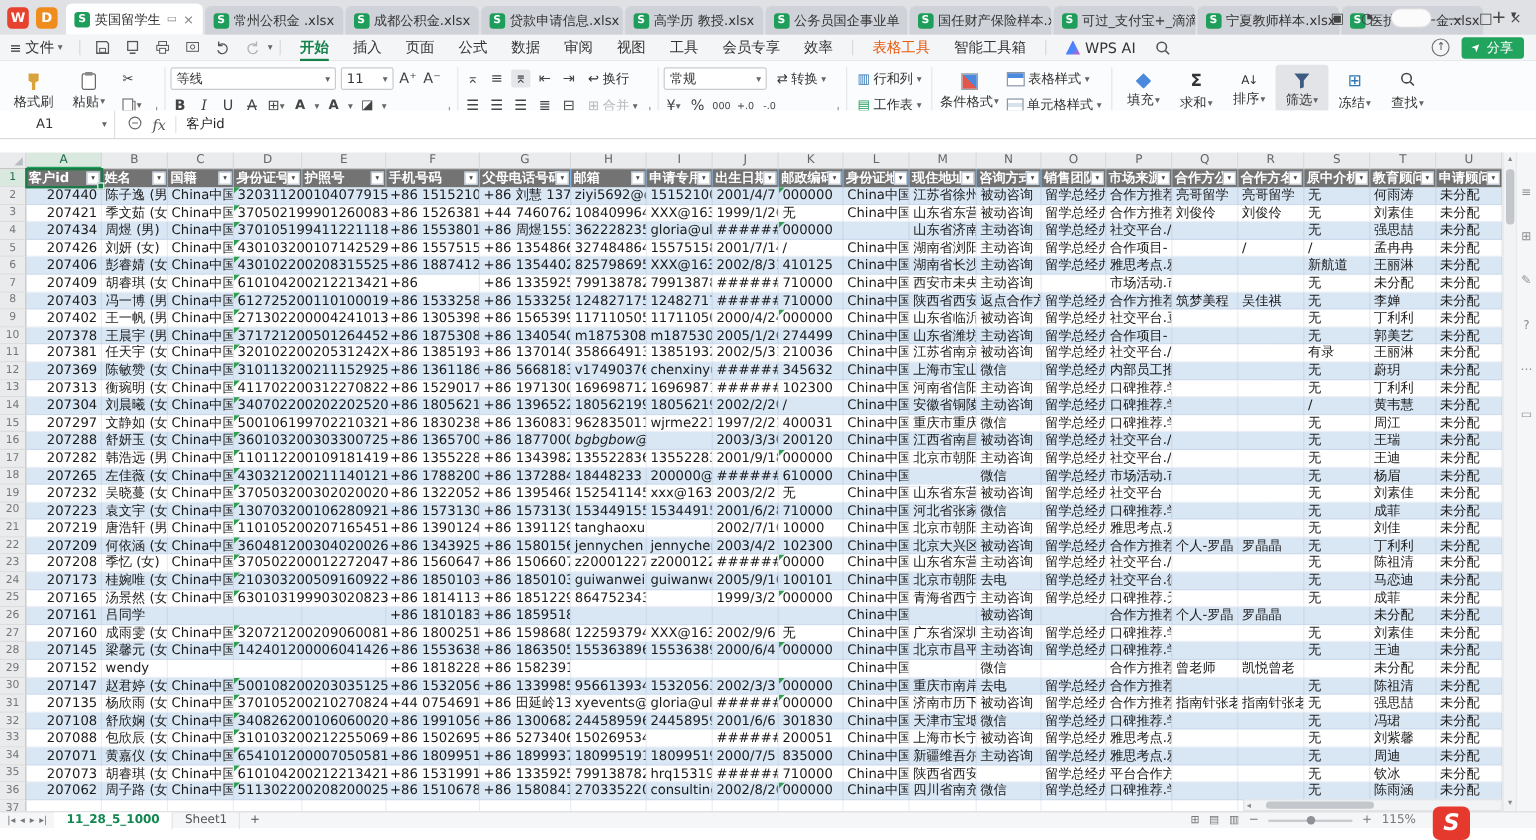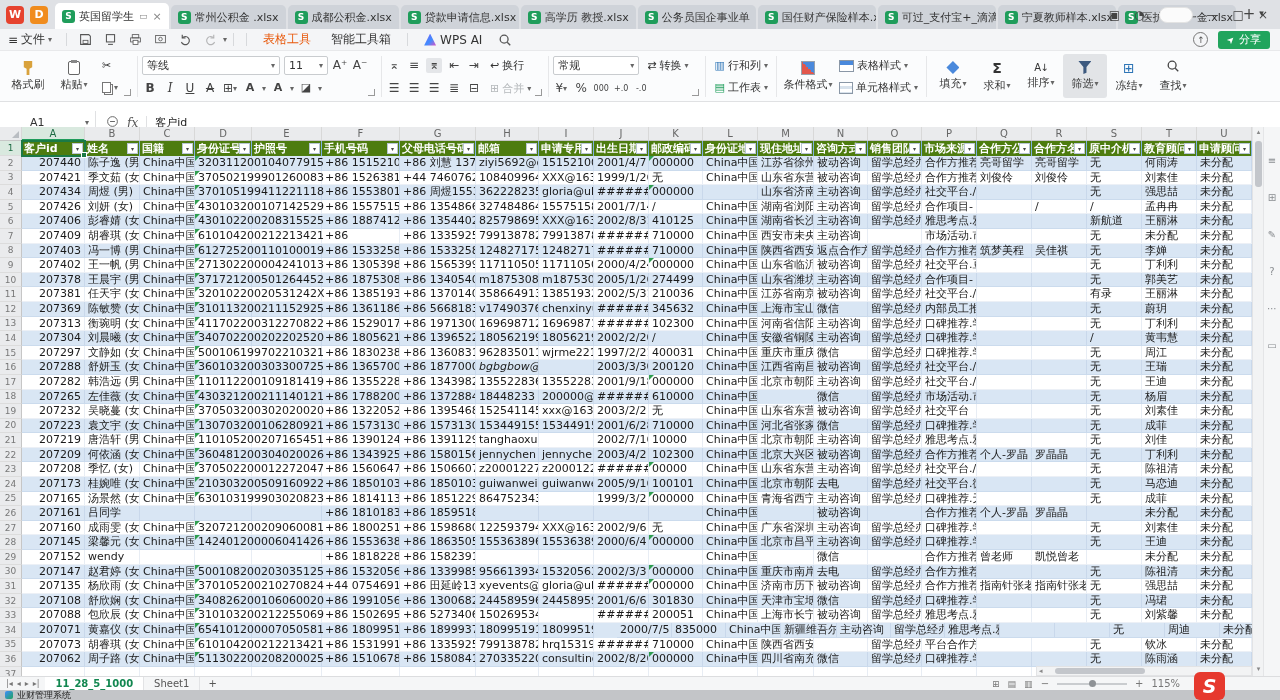--- a/index.html
+++ b/index.html
@@ -61,38 +61,38 @@
   .ic-cs{width:14px;height:12px;border:1px solid #8a97a6;background:repeating-linear-gradient(#fff 0 3px,#d8e2ec 3px 6px);}
   .ic-brush{width:14px;height:14px;background:#d9a23c;clip-path:polygon(20% 0,80% 0,80% 45%,60% 55%,60% 100%,40% 100%,40% 55%,20% 45%);}
   .ic-paste{width:12px;height:14px;border:1px solid #666;border-radius:2px;position:relative;background:#fff;}
   .ic-paste::after{content:"";position:absolute;left:2px;top:-2px;width:6px;height:3px;background:#888;}
   .ic-copy{width:9px;height:11px;border:1px solid #777;background:#fff;box-shadow:2px 2px 0 -1px #fff,2px 2px 0 0 #777;}
   .abar{position:relative;font-weight:bold;font-size:11px;line-height:10px;}
   .abar i{display:block;height:3px;margin-top:1px;font-style:normal;}
   .launcher{width:7px;height:7px;border-right:1px solid #999;border-bottom:1px solid #999;align-self:flex-end;margin:0 2px 3px 0;}
 
   
-  .fbar{position:absolute;left:0;top:111px;width:1280px;height:24px;background:#fff;border-bottom:1px solid #d9dadc;display:flex;align-items:center;font-size:11px;}
+  .fbar{position:absolute;left:0;top:92px;width:1280px;height:24px;background:#fff;border-bottom:1px solid #d9dadc;display:flex;align-items:center;font-size:11px;}
   .namebox{width:96px;height:24px;border-right:1px solid #e0e1e3;display:flex;align-items:center;justify-content:space-between;padding:0 6px 0 30px;color:#333;}
   .fx{font-family:"DejaVu Serif","Liberation Serif",serif;font-style:italic;color:#555;font-size:12px;margin:0 8px;}
   .fsep{width:1px;height:14px;background:#e0e1e3;margin-right:8px;}
   .fcontent{color:#222;}
 
   
   .gridwrap{position:absolute;left:0;top:127px;width:1252px;height:549px;overflow:hidden;background:#fff;}
   .lrow,.hrow,.drow{display:flex;width:1252px;}
   .lrow{height:14px;background:#eaebed;}
   .lcell{border-right:1px solid #d8d8d8;border-bottom:1px solid #c6c6c6;color:#666;font-size:10px;display:flex;align-items:center;justify-content:center;flex:0 0 auto;background:#eaebed;}
   .lcell.selcol{background:#d9e9df;border-bottom:2px solid #1f9d5b;color:#1c6b43;}
   .corner{position:relative;}
   .corner::after{content:"";position:absolute;right:2px;bottom:2px;border-left:7px solid transparent;border-bottom:7px solid #b9bdc2;}
   .gut{flex:0 0 22px;background:#eaebed;border-right:1px solid #c6c6c6;border-bottom:1px solid #dcdcdc;color:#777;font-size:9px;display:flex;align-items:center;justify-content:center;}
   .gut.selrow{background:#d9e9df;color:#1c6b43;}
   .hrow{height:15px;}
-  .hcell{background:#4d7c0f;color:#fff;font-weight:bold;font-size:11px;display:flex;align-items:center;padding:0 2px;border-right:1px solid #7fb2e0;position:relative;white-space:nowrap;overflow:hidden;flex:0 0 auto;}
+  .hcell{background:#737373;color:#fff;font-weight:bold;font-size:11px;display:flex;align-items:center;padding:0 2px;border-right:1px solid #7fb2e0;position:relative;white-space:nowrap;overflow:hidden;flex:0 0 auto;}
   .hcell .fbtn{position:absolute;right:1px;top:2px;width:11px;height:11px;background:#fff;border:1px solid #b9c6d4;font-size:6px;color:#444;display:flex;align-items:center;justify-content:center;}
   .drow{height:14.6px;background:#fff;}
   .drow.band{background:#d9e6f4;}
   .cell{font-size:11px;color:#1a1a1a;padding:0 3px;border-right:1px solid rgba(120,150,190,0.16);border-bottom:1px solid rgba(120,150,190,0.14);white-space:nowrap;overflow:hidden;flex:0 0 auto;line-height:14px;}
   .cell.ar{text-align:right;}
   .cell.ovf{overflow:visible;position:relative;z-index:2;}
   .cell.tri{position:relative;}
   .cell.tri::before{content:"";position:absolute;left:0;top:0;border-right:5px solid transparent;border-top:5px solid #2f9e4f;z-index:3;}
   .cell.ovf.tri::before{left:0;top:0;}
   .selbox{position:absolute;left:21px;top:13px;width:65px;height:17px;border:2px solid #1b7a46;pointer-events:none;z-index:5;}
@@ -226,20 +226,32 @@
         </svg>
       </span>
     <span class="mi" style="opacity:.4">
       <svg width="13" height="13" viewBox="0 0 16 16">
           <path d="M12 6a5 5 0 1 0 1 5" fill="none" stroke="#555" stroke-width="1.4"></path>
           <path d="M12 2v4H8" fill="none" stroke="#555" stroke-width="1.4"></path>
         </svg>
       </span>
     <span class="car">▾</span>
     <div class="msep"></div>
+    <div id="menutabs" style="display:flex;align-items:center;">
+        <div class="mtab active">开始</div>
+        <div class="mtab">插入</div>
+        <div class="mtab">页面</div>
+        <div class="mtab">公式</div>
+        <div class="mtab">数据</div>
+        <div class="mtab">审阅</div>
+        <div class="mtab">视图</div>
+        <div class="mtab">工具</div>
+        <div class="mtab">会员专享</div>
+        <div class="mtab">效率</div>
+      </div>
     <div class="msep"></div>
     <div class="mtab ctx1">表格工具</div>
     <div class="mtab">智能工具箱</div>
     <div class="msep"></div>
     <div class="mtab">
         <span class="ai-tri"></span>
         <span>WPS AI</span>
       </div>
     <span class="mi">
       <svg width="14" height="14" viewBox="0 0 16 16">
@@ -1338,21 +1350,21 @@
         <div class="gut">34</div>
         <div class="cell ar" style="width: 63px;">207071</div>
         <div class="cell" style="width: 55px;">黄嘉仪 (女</div>
         <div class="cell" style="width: 55px;">China中国</div>
         <div class="cell ovf tri" style="width: 57px;">654101200007050581</div>
         <div class="cell" style="width: 70px;"></div>
         <div class="cell" style="width: 78px;">+86 18099519</div>
         <div class="cell" style="width: 76px;">+86 1899937166</div>
         <div class="cell" style="width: 63px;">180995191</div>
         <div class="cell" style="width: 55px;">180995191</div>
-        <div class="cell ar" style="width: 55px; margin-left: 23px;">2000/7/5</div>
+        <div class="cell ar" style="width: 55px;">2000/7/5</div>
         <div class="cell" style="width: 54px;">835000</div>
         <div class="cell" style="width: 55px;">China中国</div>
         <div class="cell" style="width: 56px;">新疆维吾尔</div>
         <div class="cell" style="width: 54px;">主动咨询</div>
         <div class="cell" style="width: 54px;">留学总经办</div>
         <div class="cell" style="width: 55px;">雅思考点.雅</div>
         <div class="cell" style="width: 55px;"></div>
         <div class="cell" style="width: 55px;"></div>
         <div class="cell" style="width: 55px;">无</div>
         <div class="cell" style="width: 55px;">周迪</div>
@@ -1467,19 +1479,15 @@
       <span class="viewic">⊞</span>
       <span class="viewic">▤</span>
       <span class="viewic">▥</span>
       <span>−</span>
       <div class="szoomtrack"></div>
       <span>+</span>
       <span>115%</span>
     </div>
   </div>
 
-  <div class="taskbar">
-    <span class="taskic"></span>
-    <span class="tasklabel">业财管理系统</span>
-  </div>
   <div class="wpslogo">S</div>
 
 </div>
 
 </body></html>

